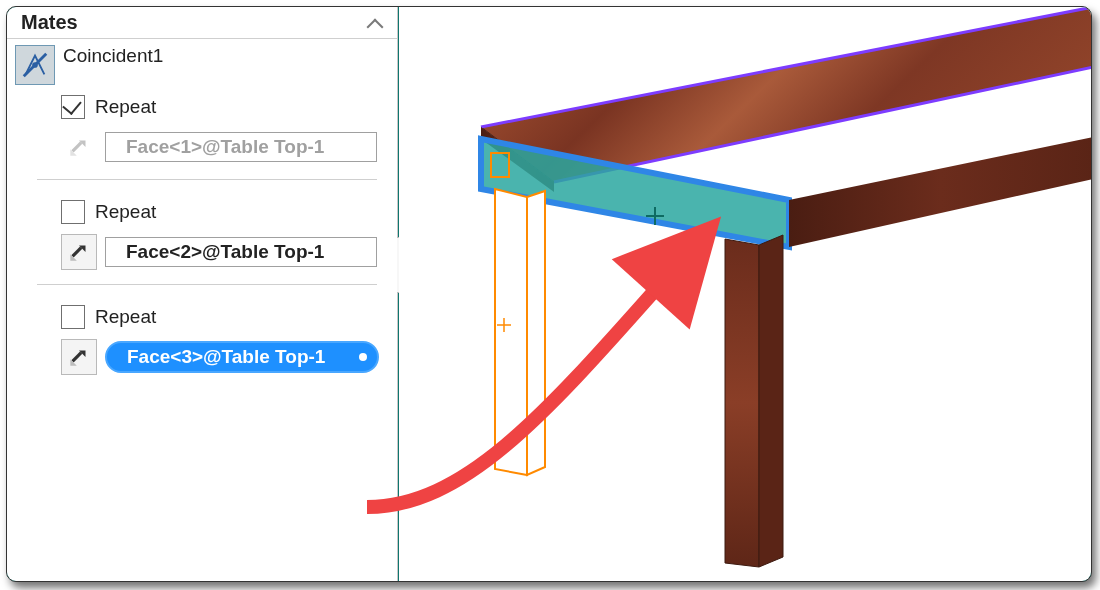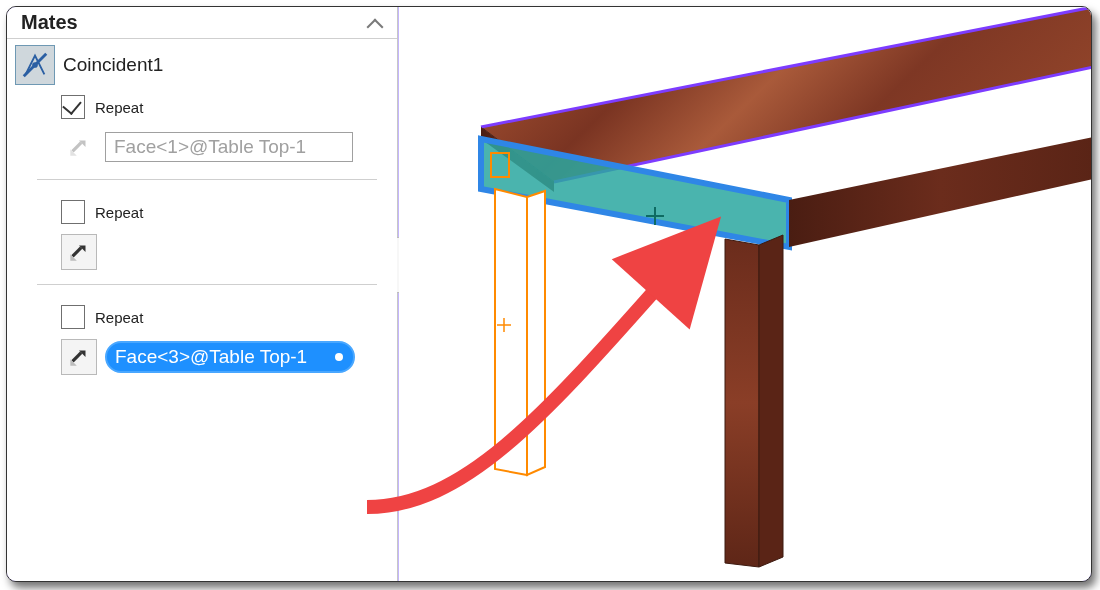--- a/index.html
+++ b/index.html
@@ -10,21 +10,21 @@
     background: #fff;
     font-family: "Segoe UI", Arial, sans-serif;
     font-size: 18px;
     color: #222;
   }
   .window {
     position: relative;
     margin: 6px;
     width: 1084px;
     height: 574px;
-    background: #c4b5fd;
+    background: #0f766e;
     border: 1px solid #333;
     border-radius: 10px;
     box-shadow: 4px 6px 8px rgba(0,0,0,0.55);
     overflow: hidden;
   }
   .sidebar {
     position: absolute;
     left: 0; top: 0; bottom: 0;
     width: 390px;
     background: #ffffff;
@@ -49,21 +49,20 @@
     width: 10px; height: 10px;
     border-left: 2px solid #7a7a7a;
     border-top: 2px solid #7a7a7a;
     transform: rotate(45deg);
   }
   .mate-item {
     padding: 6px 0 0 0;
   }
   .mate-row {
     display: flex;
-    align-items: center;
     gap: 8px;
     padding-left: 8px;
   }
   .mate-icon {
     width: 38px; height: 38px;
     display: flex; align-items: center; justify-content: center;
     background: #d9d9d9;
     border: 1px solid #8e8e8e;
   }
   .mate-icon.active {
@@ -87,45 +86,46 @@
   }
   .checkbox.checked::after {
     content: "";
     position: absolute;
     left: 4px; top: 1px;
     width: 10px; height: 14px;
     border-right: 2px solid #333;
     border-bottom: 2px solid #333;
     transform: rotate(40deg);
   }
-  .repeat-label { font-size: 15px; }
+  .repeat-label { font-size: 19px; }
   .face-row {
     display: flex;
     align-items: center;
     gap: 8px;
     margin-left: 54px;
     margin-top: 10px;
   }
   .swap-icon {
     width: 34px; height: 34px;
     display: flex; align-items: center; justify-content: center;
     border: 1px solid transparent;
   }
   .swap-icon.enabled {
     border: 1px solid #b9b9b9;
     background: #f4f4f4;
   }
   .swap-icon svg { width: 26px; height: 26px; }
   .face-field {
     border: 1px solid #a0a0a0;
-    padding: 3px 8px;
+    padding: 3px 20px;
     min-width: 230px;
     font-size: 19px;
     color: #a0a0a0;
     background: #fff;
+    font-weight: bold;
   }
   .face-field.enabled { color: #222; }
   .face-field.selected {
     background: #1e90ff;
     color: #fff;
     border: 2px solid #49a7ff;
     border-radius: 16px;
     position: relative;
   }
   .face-field.selected::after {
@@ -213,20 +213,21 @@
         <span class="repeat-label">Repeat</span>
       </div>
       <div class="face-row">
         <span class="swap-icon enabled">
           <svg viewBox="0 0 24 24">
               <path d="M6 16 L14 8" stroke="#333" stroke-width="3"></path>
               <polygon points="12,6 18,6 18,12" fill="#333"></polygon>
               <polygon points="4,14 4,20 10,20" fill="#bdbdbd"></polygon>
             </svg>
         </span>
+        <span class="face-field enabled">Face&lt;2&gt;@Table Top-1</span>
       </div>
       <hr class="divider">
     </div>
 
     <div class="mate-item">
       <div class="sub">
         <span class="checkbox"></span>
         <span class="repeat-label">Repeat</span>
       </div>
       <div class="face-row">

